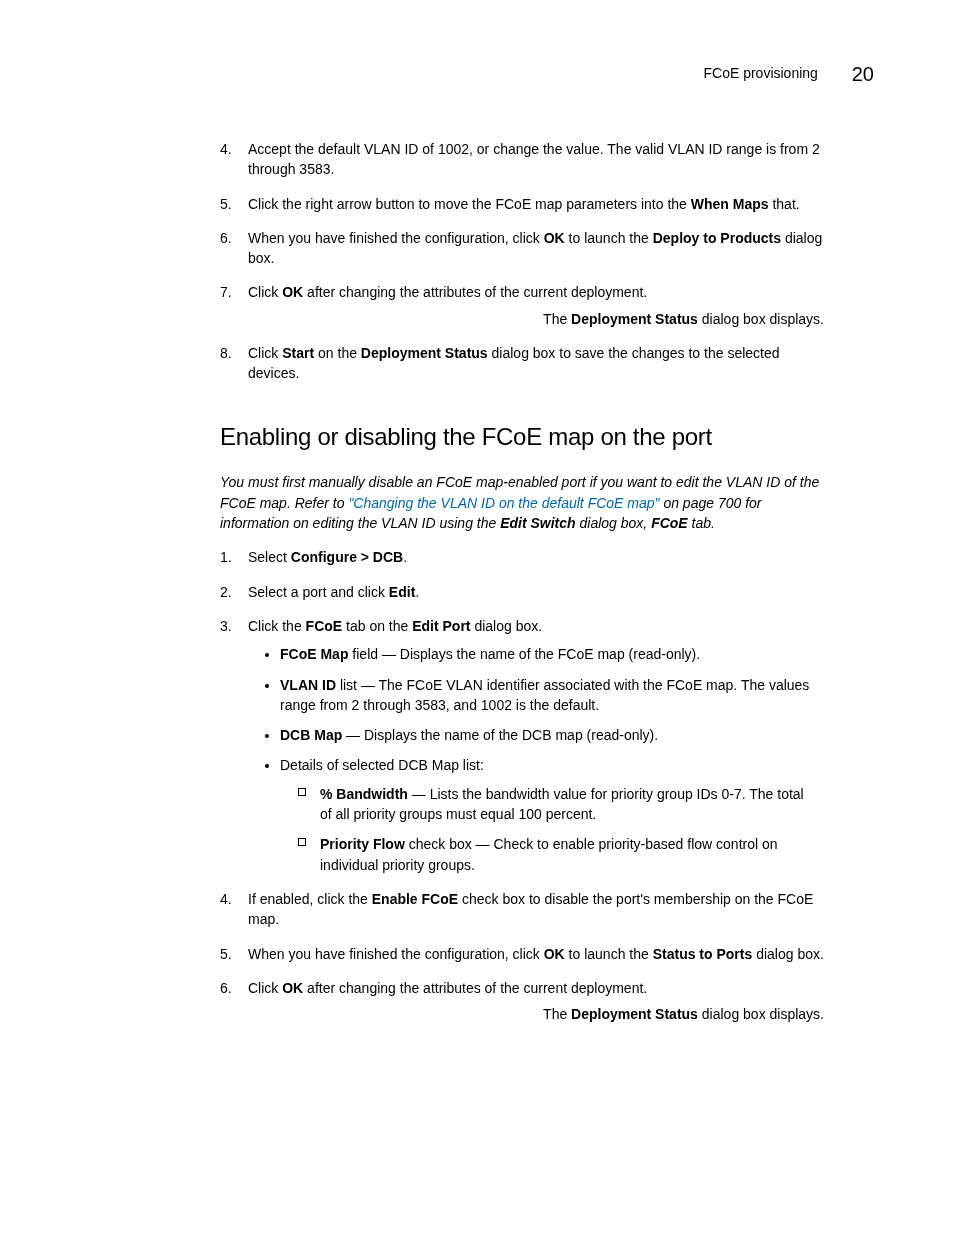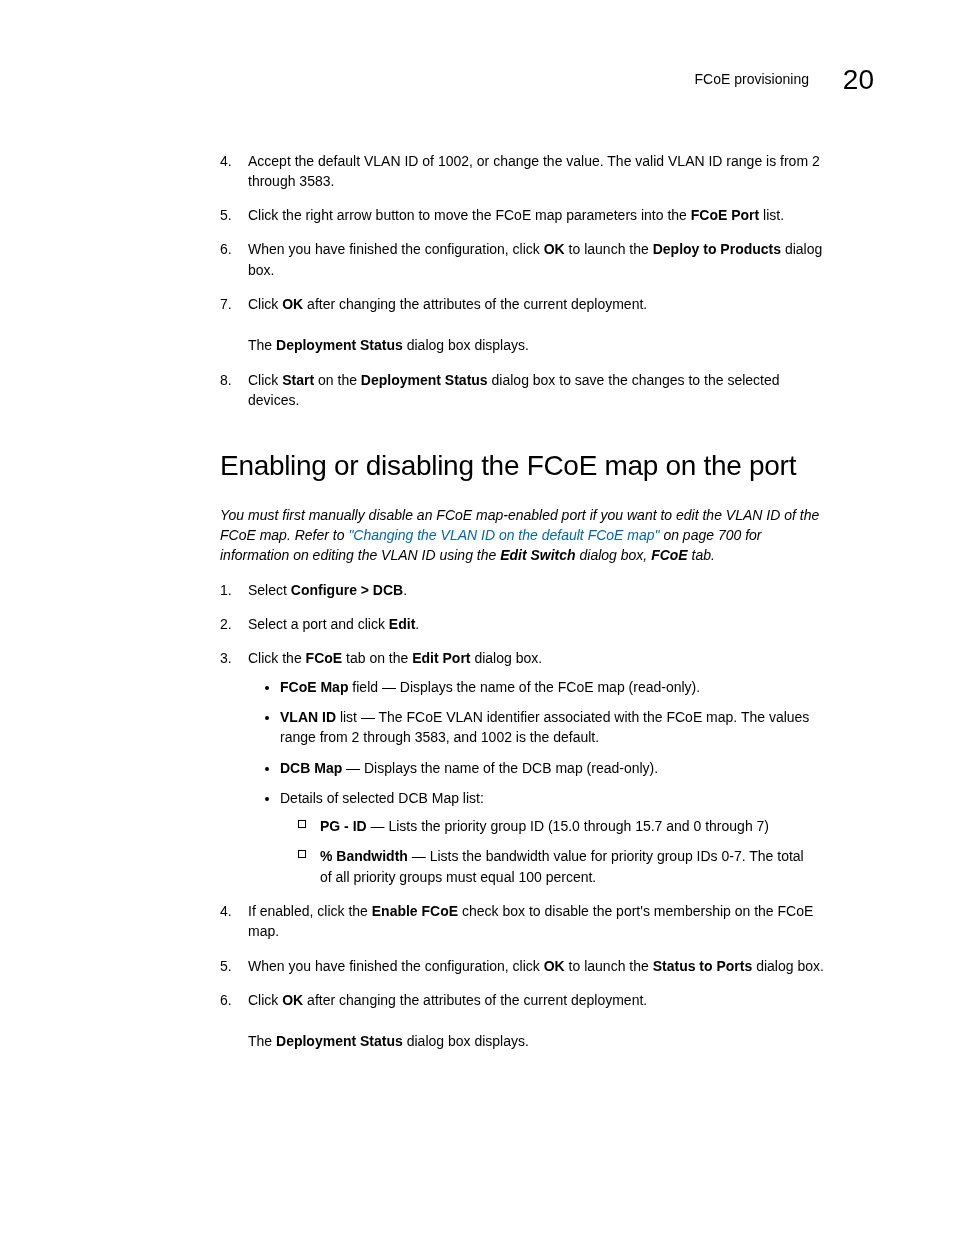--- a/index.html
+++ b/index.html
@@ -10,35 +10,35 @@
     padding: 60px 80px 60px 80px;
     line-height: 1.45;
     background: #fff;
   }
   .header {
     text-align: right;
     margin-bottom: 50px;
     font-size: 14px;
   }
   .header .num {
-    font-size: 28px;
+    font-size: 20px;
     font-weight: normal;
     margin-left: 30px;
     vertical-align: middle;
     font-family: Arial, sans-serif;
   }
   .content { margin-left: 140px; margin-right: 50px; }
   ol.main { list-style: none; padding: 0; margin: 0; }
   ol.main > li { margin-bottom: 14px; position: relative; padding-left: 28px; }
   ol.main > li .num-label { position: absolute; left: 0; top: 0; }
-  .sub { margin-top: 21px; margin-bottom: 4px; }
+  .sub { margin-top: 6px; margin-bottom: 4px; text-align: right; }
   h2 {
     font-family: Arial, sans-serif;
     font-weight: normal;
-    font-size: 28px;
+    font-size: 24px;
     margin: 36px 0 18px 0;
     letter-spacing: -0.3px;
   }
   .para { margin-bottom: 14px; font-style: italic; }
   .link { color: #0066aa; }
   ul.bullets { list-style: disc; margin: 8px 5px 8px 32px; padding: 0; }
   ul.bullets > li { margin-bottom: 10px; }
   ul.squares { list-style: none; margin: 8px 0 4px 18px; padding: 0; }
   ul.squares > li { margin-bottom: 10px; position: relative; padding-left: 22px; }
   ul.squares > li::before {
@@ -57,21 +57,21 @@
 
 <div class="content">
 
   <ol class="main">
     <li>
       <span class="num-label">4.</span>
       <span>Accept the default VLAN ID of 1002, or change the value. The valid VLAN ID range is from 2 through 3583.</span>
     </li>
     <li>
       <span class="num-label">5.</span>
-      <span>Click the right arrow button to move the FCoE map parameters into the </span><b>FCoE Port</b><span> list.</span>
+      <span>Click the right arrow button to move the FCoE map parameters into the </span><b>When Maps</b><span> that.</span>
     </li>
     <li>
       <span class="num-label">6.</span>
       <span>When you have finished the configuration, click </span><b>OK</b><span> to launch the </span><b>Deploy to Products</b><span> dialog box.</span>
     </li>
     <li>
       <span class="num-label">7.</span>
       <span>Click </span><b>OK</b><span> after changing the attributes of the current deployment.</span>
       <div class="sub">
         <span>The </span><b>Deployment Status</b><span> dialog box displays.</span>
@@ -100,22 +100,22 @@
     </li>
     <li>
       <span class="num-label">3.</span>
       <span>Click the </span><b>FCoE</b><span> tab on the </span><b>Edit Port</b><span> dialog box.</span>
       <ul class="bullets">
         <li><b>FCoE Map</b><span> field — Displays the name of the FCoE map (read-only).</span></li>
         <li><b>VLAN ID</b><span> list — The FCoE VLAN identifier associated with the FCoE map. The values range from 2 through 3583, and 1002 is the default.</span></li>
         <li><b>DCB Map</b><span> — Displays the name of the DCB map (read-only).</span></li>
         <li><span>Details of selected DCB Map list:</span>
           <ul class="squares">
-            <li><b>PG - ID</b><span> — Lists the priority group ID (15.0 through 15.7 and 0 through 7)</span></li>
             <li><b>% Bandwidth</b><span> — Lists the bandwidth value for priority group IDs 0-7. The total of all priority groups must equal 100 percent.</span></li>
+            <li><b>Priority Flow</b><span> check box — Check to enable priority-based flow control on individual priority groups.</span></li>
           </ul>
         </li>
       </ul>
     </li>
     <li>
       <span class="num-label">4.</span>
       <span>If enabled, click the </span><b>Enable FCoE</b><span> check box to disable the port's membership on the FCoE map.</span>
     </li>
     <li>
       <span class="num-label">5.</span>

